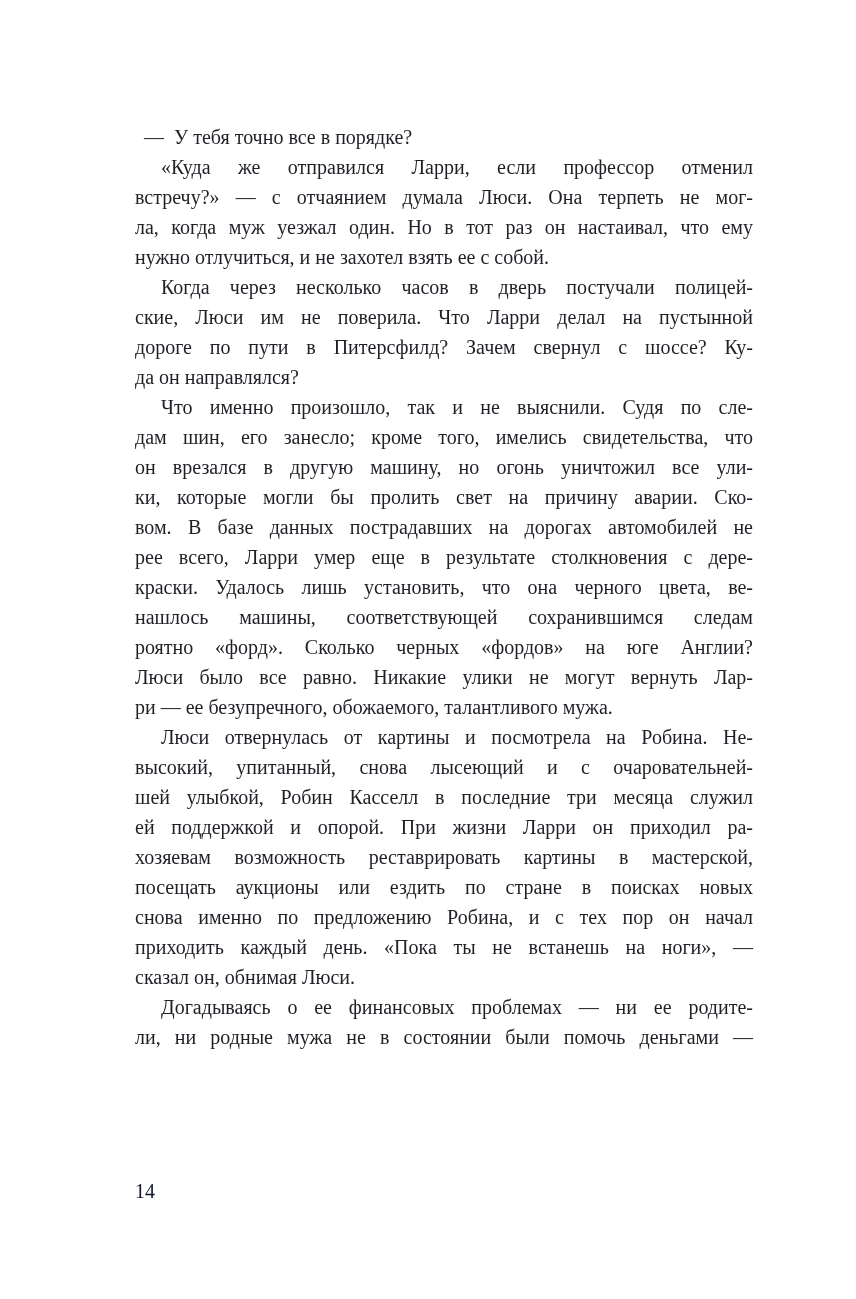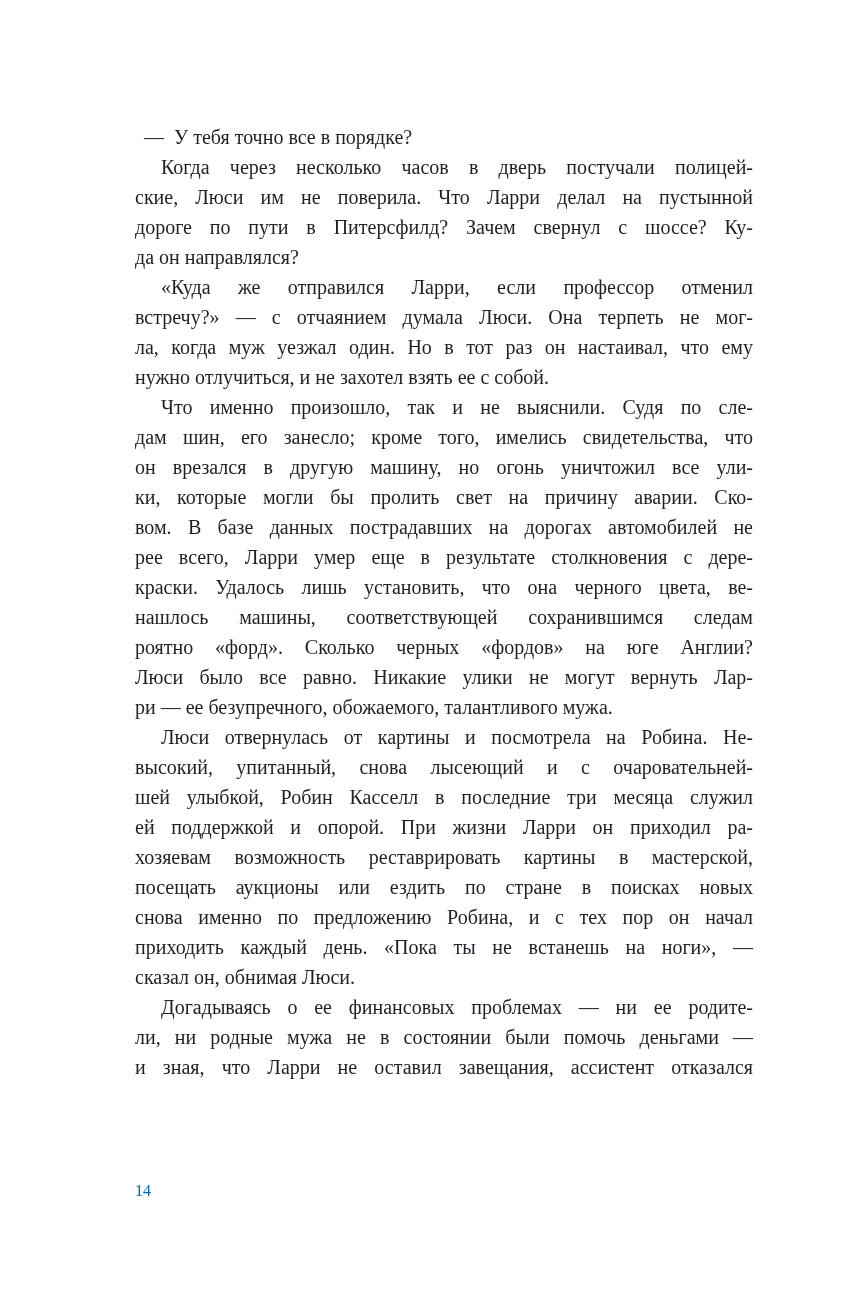--- a/index.html
+++ b/index.html
@@ -41,44 +41,44 @@
   .line.indent {
     text-indent: 26px;
   }
   .line.indent-sm {
     text-indent: 9px;
   }
   .page-number {
     position: absolute;
     left: 135px;
     top: 1177px;
-    font-size: 16px;
+    font-size: 20px;
     line-height: 28px;
-    color: #0369a1;
+    color: #0f172a;
   }
 </style>
 </head>
 <body>
 
 <div class="screen">
   <div class="text-block">
       <div class="paragraph">
         <div class="line indent-sm">—&nbsp; У тебя точно все в порядке?</div>
       </div>
       <div class="paragraph">
+        <div class="line indent just">«Куда же отправился Ларри, если профессор отменил</div>
+        <div class="line just">встречу?» — с отчаянием думала Люси. Она терпеть не мог-</div>
+        <div class="line just">ла, когда муж уезжал один. Но в тот раз он настаивал, что ему</div>
+        <div class="line">нужно отлучиться, и не захотел взять ее с собой.</div>
+      </div>
+      <div class="paragraph">
         <div class="line indent just">Когда через несколько часов в дверь постучали полицей-</div>
         <div class="line just">ские, Люси им не поверила. Что Ларри делал на пустынной</div>
         <div class="line just">дороге по пути в Питерсфилд? Зачем свернул с шоссе? Ку-</div>
         <div class="line">да он направлялся?</div>
-      </div>
-      <div class="paragraph">
-        <div class="line indent just">«Куда же отправился Ларри, если профессор отменил</div>
-        <div class="line just">встречу?» — с отчаянием думала Люси. Она терпеть не мог-</div>
-        <div class="line just">ла, когда муж уезжал один. Но в тот раз он настаивал, что ему</div>
-        <div class="line">нужно отлучиться, и не захотел взять ее с собой.</div>
       </div>
       <div class="paragraph">
         <div class="line indent just">Что именно произошло, так и не выяснили. Судя по сле-</div>
         <div class="line just">дам шин, его занесло; кроме того, имелись свидетельства, что</div>
         <div class="line just">он врезался в другую машину, но огонь уничтожил все ули-</div>
         <div class="line just">ки, которые могли бы пролить свет на причину аварии. Ско-</div>
         <div class="line just">вом. В базе данных пострадавших на дорогах автомобилей не</div>
         <div class="line just">рее всего, Ларри умер еще в результате столкновения с дере-</div>
         <div class="line just">краски. Удалось лишь установить, что она черного цвета, ве-</div>
         <div class="line just">нашлось машины, соответствующей сохранившимся следам</div>
@@ -93,17 +93,16 @@
         <div class="line just">ей поддержкой и опорой. При жизни Ларри он приходил ра-</div>
         <div class="line just">хозяевам возможность реставрировать картины в мастерской,</div>
         <div class="line just">посещать аукционы или ездить по стране в поисках новых</div>
         <div class="line just">снова именно по предложению Робина, и с тех пор он начал</div>
         <div class="line just">приходить каждый день. «Пока ты не встанешь на ноги», —</div>
         <div class="line">сказал он, обнимая Люси.</div>
       </div>
       <div class="paragraph">
         <div class="line indent just">Догадываясь о ее финансовых проблемах — ни ее родите-</div>
         <div class="line just">ли, ни родные мужа не в состоянии были помочь деньгами —</div>
-        <div class="line just">и зная, что Ларри не оставил завещания, ассистент отказался</div>
       </div>
     </div>
   <div class="page-number">14</div>
 </div>
 
 </body></html>

